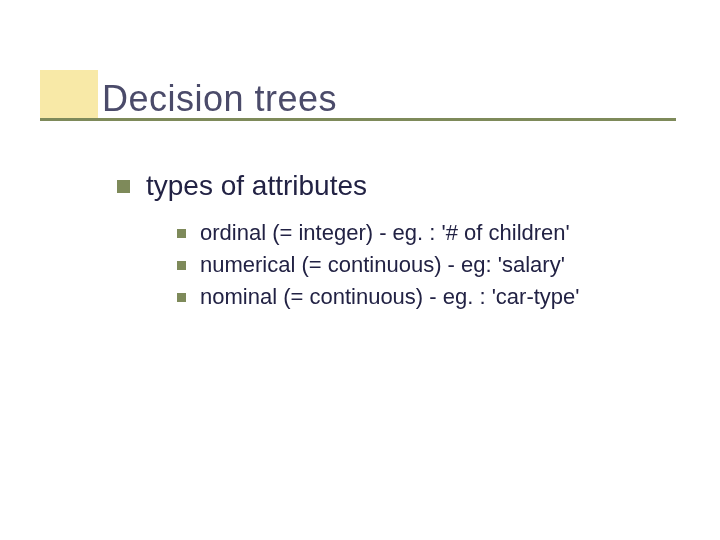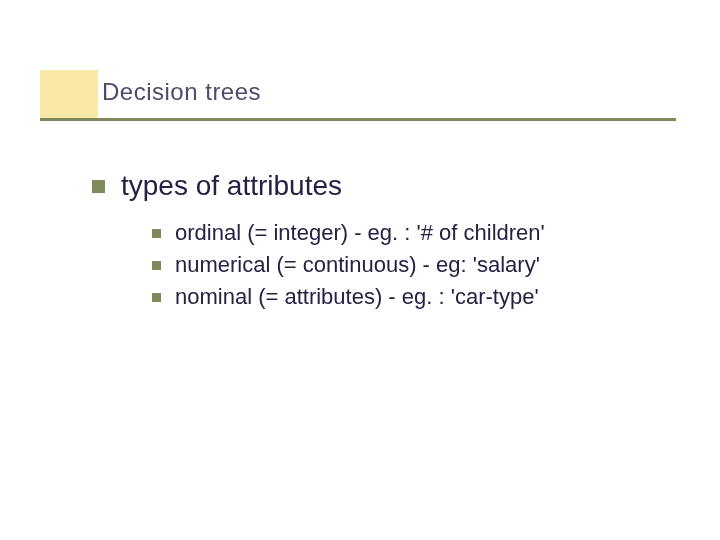--- a/index.html
+++ b/index.html
@@ -35,30 +35,30 @@
       left: 0;
       top: 40px;
       width: 636px;
       height: 3px;
       background: #7e8a5a;
       z-index: 2;
     }
     .title-text {
       position: relative;
       z-index: 3;
-      font-size: 24px;
+      font-size: 36px;
       color: #4b4b6a;
       font-weight: 400;
       padding-left: 62px;
       letter-spacing: 0.5px;
     }
     .content {
       position: absolute;
       top: 170px;
-      left: 92px;
+      left: 117px;
     }
     .level1 {
       display: flex;
       align-items: center;
       margin-bottom: 18px;
     }
     .level1 .bullet {
       width: 13px;
       height: 13px;
       background: #7e8a5a;
@@ -108,16 +108,16 @@
     <div class="level2">
       <div class="bullet"></div>
       <div class="text">ordinal (= integer) - eg. : '# of children'</div>
     </div>
     <div class="level2">
       <div class="bullet"></div>
       <div class="text">numerical (= continuous) - eg: 'salary'</div>
     </div>
     <div class="level2">
       <div class="bullet"></div>
-      <div class="text">nominal (= attributes) - eg. : 'car-type'</div>
+      <div class="text">nominal (= continuous) - eg. : 'car-type'</div>
     </div>
   </div>
 </div>
 
 </body></html>

